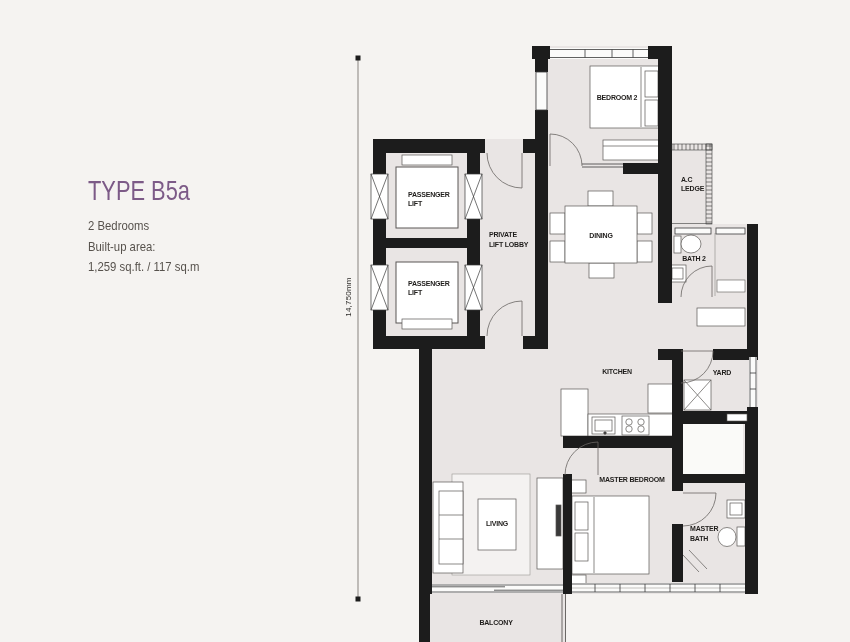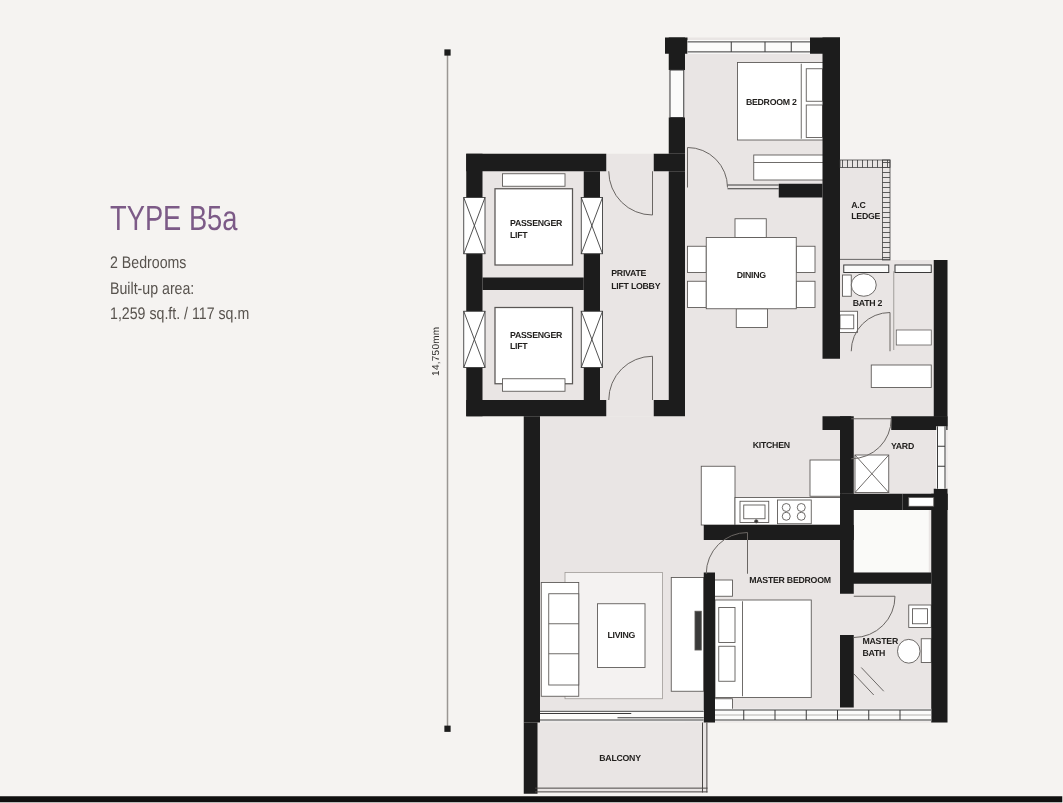--- a/index.html
+++ b/index.html
@@ -1,21 +1,21 @@
 <!DOCTYPE html>
 <html><head>
 <meta charset="utf-8">
 <style>
   html,body{margin:0;padding:0;}
   body{
     width:850px;height:642px;position:relative;overflow:hidden;
     background:#f5f3f1;
     font-family:"Liberation Sans", sans-serif;
   }
-  .stage{position:absolute;left:0;top:0;width:850px;height:484px;}
+  .stage{position:absolute;left:0;top:16px;width:850px;height:484px;}
   .info-panel{position:absolute;left:88px;top:160px;}
   .unit-title{
     font-size:28px;line-height:30px;color:#7c5a87;font-weight:normal;
     transform:scaleX(0.78);transform-origin:left top;white-space:nowrap;
     letter-spacing:0px;margin:0 0 10px 0;
   }
   .unit-sub{
     font-size:13.5px;line-height:20.5px;color:#57524d;
     transform:scaleX(0.84);transform-origin:left top;white-space:nowrap;
   }

